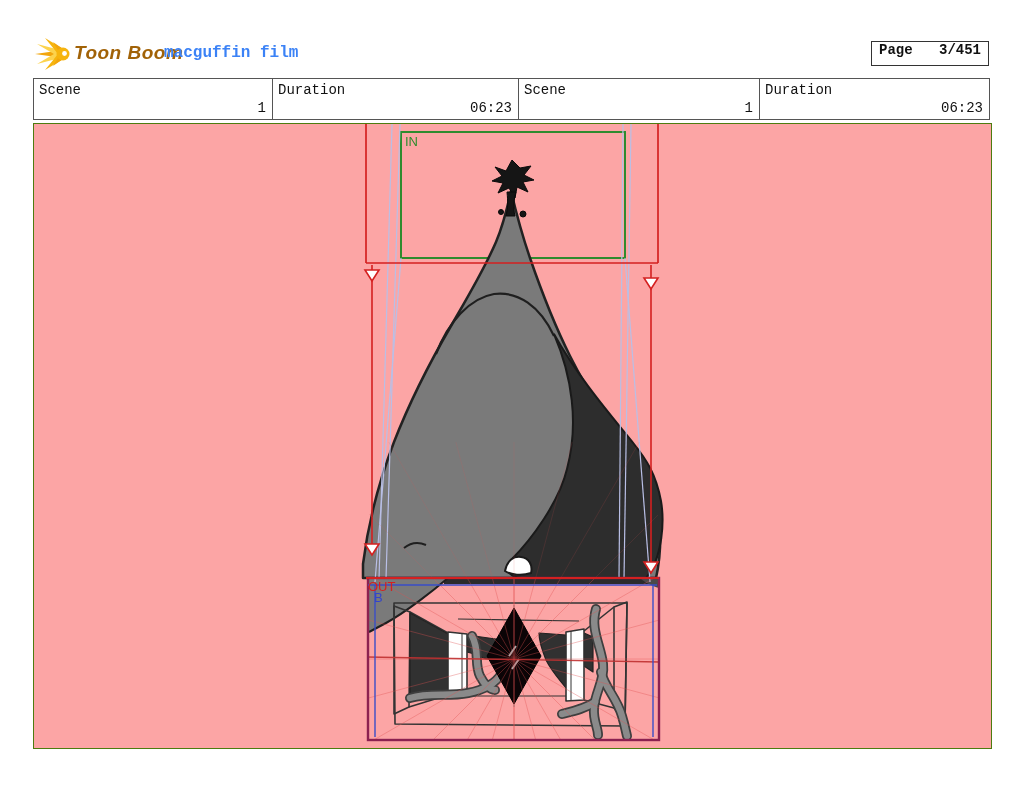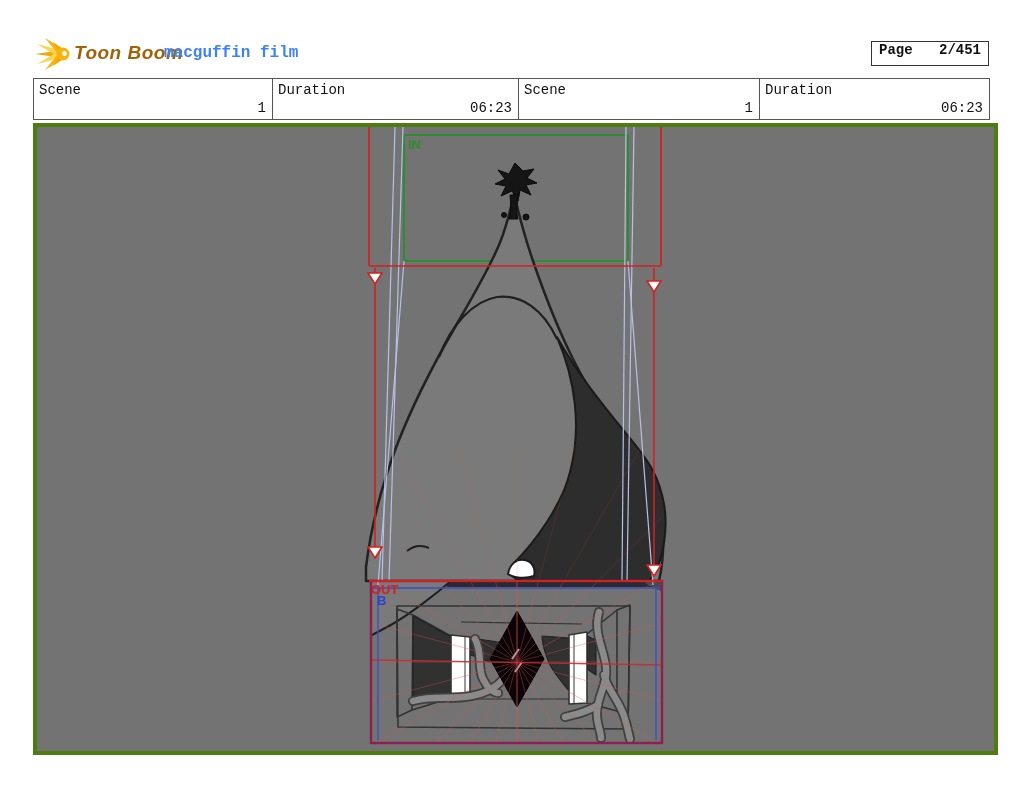--- a/index.html
+++ b/index.html
@@ -15,22 +15,22 @@
             padding:0 7px;font-weight:bold;font-size:14px;}
   
   #info-table{position:absolute;left:33px;top:78px;width:957px;height:42px;border:1px solid #555;
               box-sizing:border-box;display:flex;}
   .cell{position:relative;height:100%;border-right:1px solid #555;box-sizing:border-box;}
   .cell:last-child{border-right:none;}
   .cell .lbl{position:absolute;left:5px;top:3px;font-size:14px;}
   .cell .val{position:absolute;right:6px;bottom:3px;font-size:14px;}
   .c0{width:239px}.c1{width:246px}.c2{width:241px}.c3{width:229px}
   
-  #main-panel{position:absolute;left:33px;top:123px;width:957px;height:624px;border:4px solid #4d7c0f;
-              box-sizing:content-box;background:#737373;font-weight:bold;}
+  #main-panel{position:absolute;left:33px;top:123px;width:957px;height:624px;border:1px solid #4d7c0f;
+              box-sizing:content-box;background:#fca5a5;}
 </style>
 </head>
 <body>
 
 <div id="page">
 
   <svg id="logo" viewBox="0 0 40 36">
     <g>
       <path d="M2,18 L30,14 L30,22 Z" fill="#f2a50c"></path>
       <path d="M4,8 L31,15 L26,21 Z" fill="#fcd34d"></path>
@@ -40,21 +40,21 @@
       <path d="M20,6 L33,15 L28,19 Z" fill="#f2a50c"></path>
       <path d="M20,30 L28,17 L33,21 Z" fill="#f2a50c"></path>
       <circle cx="30" cy="18" r="6.5" fill="#f6b40e"></circle>
       <circle cx="31.5" cy="17.5" r="2.4" fill="#ffffff"></circle>
     </g>
   </svg>
   <div id="logo-text">Toon Boom</div>
   <div id="film-title">macguffin film</div>
   <div id="page-box">
     <span>Page</span>
-    <span>2/451</span>
+    <span>3/451</span>
   </div>
 
   <div id="info-table">
     <div class="cell c0">
       <span class="lbl">Scene</span>
       <span class="val">1</span>
     </div>
     <div class="cell c1">
       <span class="lbl">Duration</span>
       <span class="val">06:23</span>

